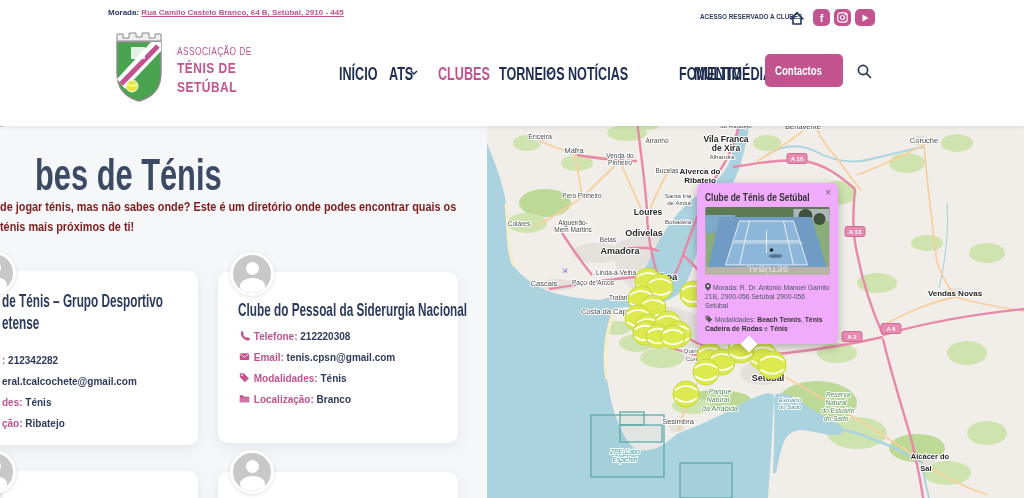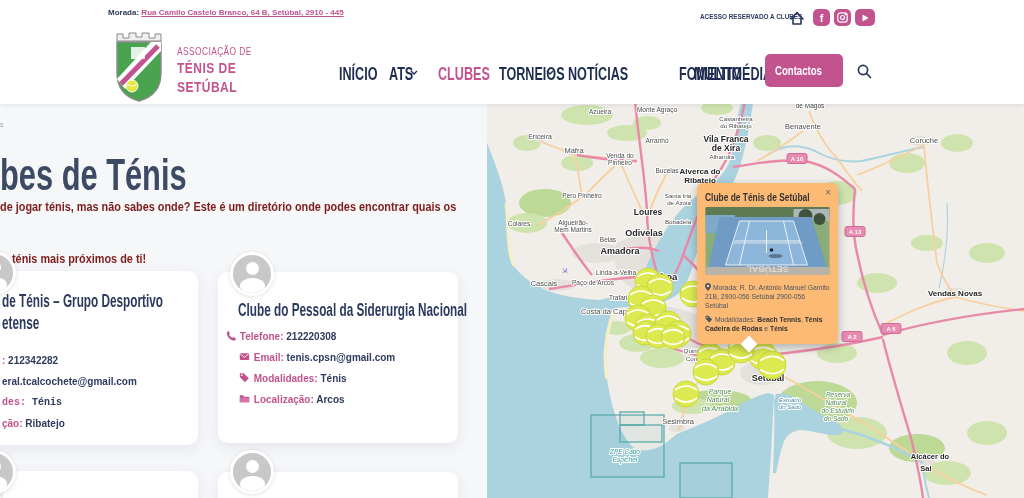--- a/index.html
+++ b/index.html
@@ -4,62 +4,62 @@
 <style>
   html,body{margin:0;padding:0;}
   body{width:1024px;height:498px;position:relative;overflow:hidden;background:#ffffff;
        font-family:"Liberation Sans",sans-serif;}
   .abs{position:absolute;}
   .cx{display:inline-block;transform-origin:0 0;white-space:nowrap;}
   .cx62{transform:scaleX(.62);} .cx70{transform:scaleX(.70);}
   .cx80{transform:scaleX(.80);} .cx85{transform:scaleX(.85);} .cx87{transform:scaleX(.87);}
 
   
-  #header{position:absolute;left:0;top:0;width:1024px;height:104px;background:#ffffff;
+  #header{position:absolute;left:0;top:0;width:1024px;height:126px;background:#ffffff;
           box-shadow:0 1px 5px rgba(30,40,80,.10);z-index:50;}
   .morada{left:108px;top:8px;font-size:8px;font-weight:bold;color:#2c3a5e;}
   .morada a{color:#c2538f;text-decoration:underline;font-weight:bold;}
   .acesso{left:700px;top:12px;font-size:7.5px;font-weight:bold;color:#2c3a5e;}
   .sq{position:absolute;top:9px;width:17px;height:17px;border-radius:5px;background:#c2538f;
       display:flex;align-items:center;justify-content:center;cursor:pointer;}
   .logo-l1{left:177px;top:45px;font-size:10.5px;font-weight:500;color:#c2538f;letter-spacing:.5px;}
   .logo-l2{left:177px;top:59px;font-size:15px;font-weight:bold;color:#c2538f;letter-spacing:.6px;}
   .logo-l3{left:177px;top:78px;font-size:15px;font-weight:bold;color:#c2538f;letter-spacing:.6px;}
   .nav-item{position:absolute;top:64px;font-size:18px;font-weight:bold;color:#1e2c50;cursor:pointer;}
   .nav-item.active{color:#c2538f;}
   .caret{position:absolute;top:70px;}
   #contact-btn{left:765px;top:54px;width:78px;height:33px;background:#c2538f;border-radius:5px;
       display:flex;align-items:center;justify-content:center;cursor:pointer;}
   #contact-btn span{color:#fff;font-size:12px;font-weight:bold;}
 
   
   #content-bg{left:0;top:103px;width:487px;height:395px;background:#f6f7f9;}
   .crumb{left:0;top:121px;font-size:7px;color:#97a0ad;}
-  h1.pagetitle{left:0;top:150px;margin:0;font-size:44px;color:#3d4a63;font-weight:bold;position:absolute;}
+  h1.pagetitle{left:0;top:150px;margin:0;font-size:44px;color:#3d4a63;font-weight:bold;position:absolute;padding-left:35px;}
   .intro{font-size:12.5px;font-weight:600;color:#7f1d1d;}
   .card{position:absolute;background:#fff;border-radius:10px;box-shadow:0 4px 14px rgba(40,60,100,.09);}
   .avatar{position:absolute;width:38px;height:38px;border-radius:50%;background:#c8c8c8;
           border:3px solid #fff;box-shadow:0 1px 4px rgba(0,0,0,.12);overflow:hidden;z-index:6;}
   .avatar::before{content:"";position:absolute;left:13px;top:7px;width:13px;height:13px;border-radius:50%;background:#fff;}
   .avatar::after{content:"";position:absolute;left:7px;top:23px;width:25px;height:16px;border-radius:50%;background:#fff;}
   .cardline{position:absolute;z-index:7;white-space:nowrap;}
   .ctitle{font-size:19px;font-weight:bold;color:#2c3a5e;}
   .crow{font-size:10px;font-weight:bold;color:#2e3b5e;}
   .crow .lab{color:#c2538f;}
   .rowico{display:inline-block;width:13px;vertical-align:-1px;}
 
   
   #map{left:487px;top:103px;width:537px;height:395px;overflow:hidden;background:#f1eee9;}
   .ml{paint-order:stroke;stroke:#ffffff;stroke-width:2px;stroke-linejoin:round;font-family:"Liberation Sans",sans-serif;}
   .town{fill:#4a4a4a;} .city{fill:#262626;font-weight:bold;}
   .park{fill:#4c8a4c;font-style:italic;} .water{fill:#4f86a8;font-style:italic;}
   .zpe{fill:#2f9898;font-style:italic;}
 
   
-  #popup{left:697px;top:183px;width:141px;height:161px;background:#fdba74;border-radius:6px;
+  #popup{left:697px;top:183px;width:141px;height:161px;background:#f0abfc;border-radius:6px;
          box-shadow:0 3px 10px rgba(0,0,0,.28);z-index:40;padding:8px;box-sizing:border-box;}
   #popup-tail{position:absolute;left:46px;bottom:-6px;width:12px;height:12px;background:#fff;
          transform:rotate(45deg);box-shadow:3px 3px 6px rgba(0,0,0,.12);}
   .pp-title{font-size:10.5px;font-weight:bold;color:#333;}
   .pp-close{position:absolute;right:7px;top:5px;font-size:10px;color:#666;cursor:pointer;line-height:10px;}
   .pp-text{font-size:6.8px;color:#4b5560;line-height:1.35;margin-top:4px;}
   .pp-text b{color:#333;}
 </style>
 </head>
 <body>
@@ -123,39 +123,39 @@
   <svg class="abs" style="left:856px;top:63px;" width="17" height="17" viewBox="0 0 17 17">
     <circle cx="7" cy="7" r="4.6" fill="none" stroke="#27355a" stroke-width="1.7"></circle>
     <line x1="10.6" y1="10.6" x2="14.5" y2="14.5" stroke="#27355a" stroke-width="1.7" stroke-linecap="round"></line>
   </svg>
 </div>
 
 <div class="abs" id="content-bg"></div>
 <div class="abs crumb">s</div>
 <h1 class="pagetitle"><span class="cx cx70">bes de Ténis</span></h1>
 <div class="abs intro" style="left:0;top:200px;"><span class="cx cx87">de jogar ténis, mas não sabes onde? Este é um diretório onde podes encontrar quais os</span></div>
-<div class="abs intro" style="left:12px;top:220px;margin-top:32px;"><span class="cx cx87">ténis mais próximos de ti!</span></div>
+<div class="abs intro" style="left:0;top:220px;"><span class="cx cx87">ténis mais próximos de ti!</span></div>
 
 <div class="card" style="left:-62px;top:271px;width:260px;height:174px;"></div>
 <div class="avatar" style="left:-28px;top:251px;"></div>
 <div class="cardline ctitle" style="left:2px;top:290px;"><span class="cx cx62">de Ténis – Grupo Desportivo</span></div>
 <div class="cardline ctitle" style="left:2px;top:312px;"><span class="cx cx62">etense</span></div>
 <div class="cardline crow" style="left:2px;top:355px;">
   <span class="lab">:</span><span> 212342282</span></div>
 <div class="cardline crow" style="left:2px;top:376px;">
   <span>eral.tcalcochete@gmail.com</span></div>
-<div class="cardline crow" style="left:2px;top:397px;font-family:Liberation Mono, monospace;">
+<div class="cardline crow" style="left:2px;top:397px;">
   <span class="lab">des:</span><span> Ténis</span></div>
 <div class="cardline crow" style="left:2px;top:418px;">
   <span class="lab">ção:</span><span> Ribatejo</span></div>
 
 <div class="card" style="left:218px;top:272px;width:240px;height:171px;"></div>
 <div class="avatar" style="left:230px;top:252px;"></div>
 <div class="cardline ctitle" style="left:238px;top:299px;"><span class="cx cx62">Clube do Pessoal da Siderurgia Nacional</span></div>
-<div class="cardline crow" style="left:224px;top:330px;">
+<div class="cardline crow" style="left:238px;top:330px;">
   <svg class="rowico" width="11" height="11" viewBox="0 0 14 14">
       <path d="M3,1.4 c1.1,-0.5 1.9,0 2.3,1.1 l0.6,1.5 c0.3,0.8 0,1.5 -0.7,2 c0.9,1.7 2.2,3 3.9,3.9 c0.5,-0.7 1.2,-1 2,-0.7 l1.5,0.6 c1.1,0.4 1.6,1.2 1.1,2.3 c-0.5,1 -1.6,1.6 -2.7,1.4 c-4.3,-0.8 -7.9,-4.4 -8.7,-8.7 c-0.2,-1.1 0.4,-2.2 1.4,-2.7 z" fill="#c2538f"></path>
     </svg>
   <span class="lab">Telefone:</span><span> 212220308</span></div>
 <div class="cardline crow" style="left:238px;top:351px;">
   <svg class="rowico" width="11" height="11" viewBox="0 0 14 14">
       <rect x="1" y="3" width="12" height="8.5" rx="1" fill="#c2538f"></rect>
       <polyline points="1.5,3.6 7,8 12.5,3.6" fill="none" stroke="#fff" stroke-width="1.1"></polyline>
     </svg>
   <span class="lab">Email:</span><span> tenis.cpsn@gmail.com</span></div>
@@ -163,21 +163,21 @@
   <svg class="rowico" width="11" height="11" viewBox="0 0 14 14">
       <path d="M1,1.5 h5 l6.5,6.5 -5,5 -6.5,-6.5 z" fill="#c2538f"></path>
       <circle cx="3.6" cy="4.1" r="1.1" fill="#fff"></circle>
     </svg>
   <span class="lab">Modalidades:</span><span> Ténis</span></div>
 <div class="cardline crow" style="left:238px;top:393px;">
   <svg class="rowico" width="11" height="11" viewBox="0 0 14 14">
       <path d="M1,3 h4 l1.5,1.7 h6.5 v7 h-12 z" fill="#c2538f"></path>
       <path d="M1,6 h12 v5.7 h-12 z" fill="#d176ab"></path>
     </svg>
-  <span class="lab">Localização:</span><span> Arcos</span></div>
+  <span class="lab">Localização:</span><span> Branco</span></div>
 
 <div class="card" style="left:3px;top:471px;width:195px;height:40px;"></div>
 <div class="avatar" style="left:-28px;top:450px;"></div>
 <div class="card" style="left:218px;top:472px;width:240px;height:39px;"></div>
 <div class="avatar" style="left:230px;top:450px;"></div>
 
 <div class="abs" id="map">
 <svg id="mapsvg" width="537" height="395" viewBox="0 0 537 395">
 
   <rect x="0" y="0" width="537" height="395" fill="#f1eee9"></rect>

